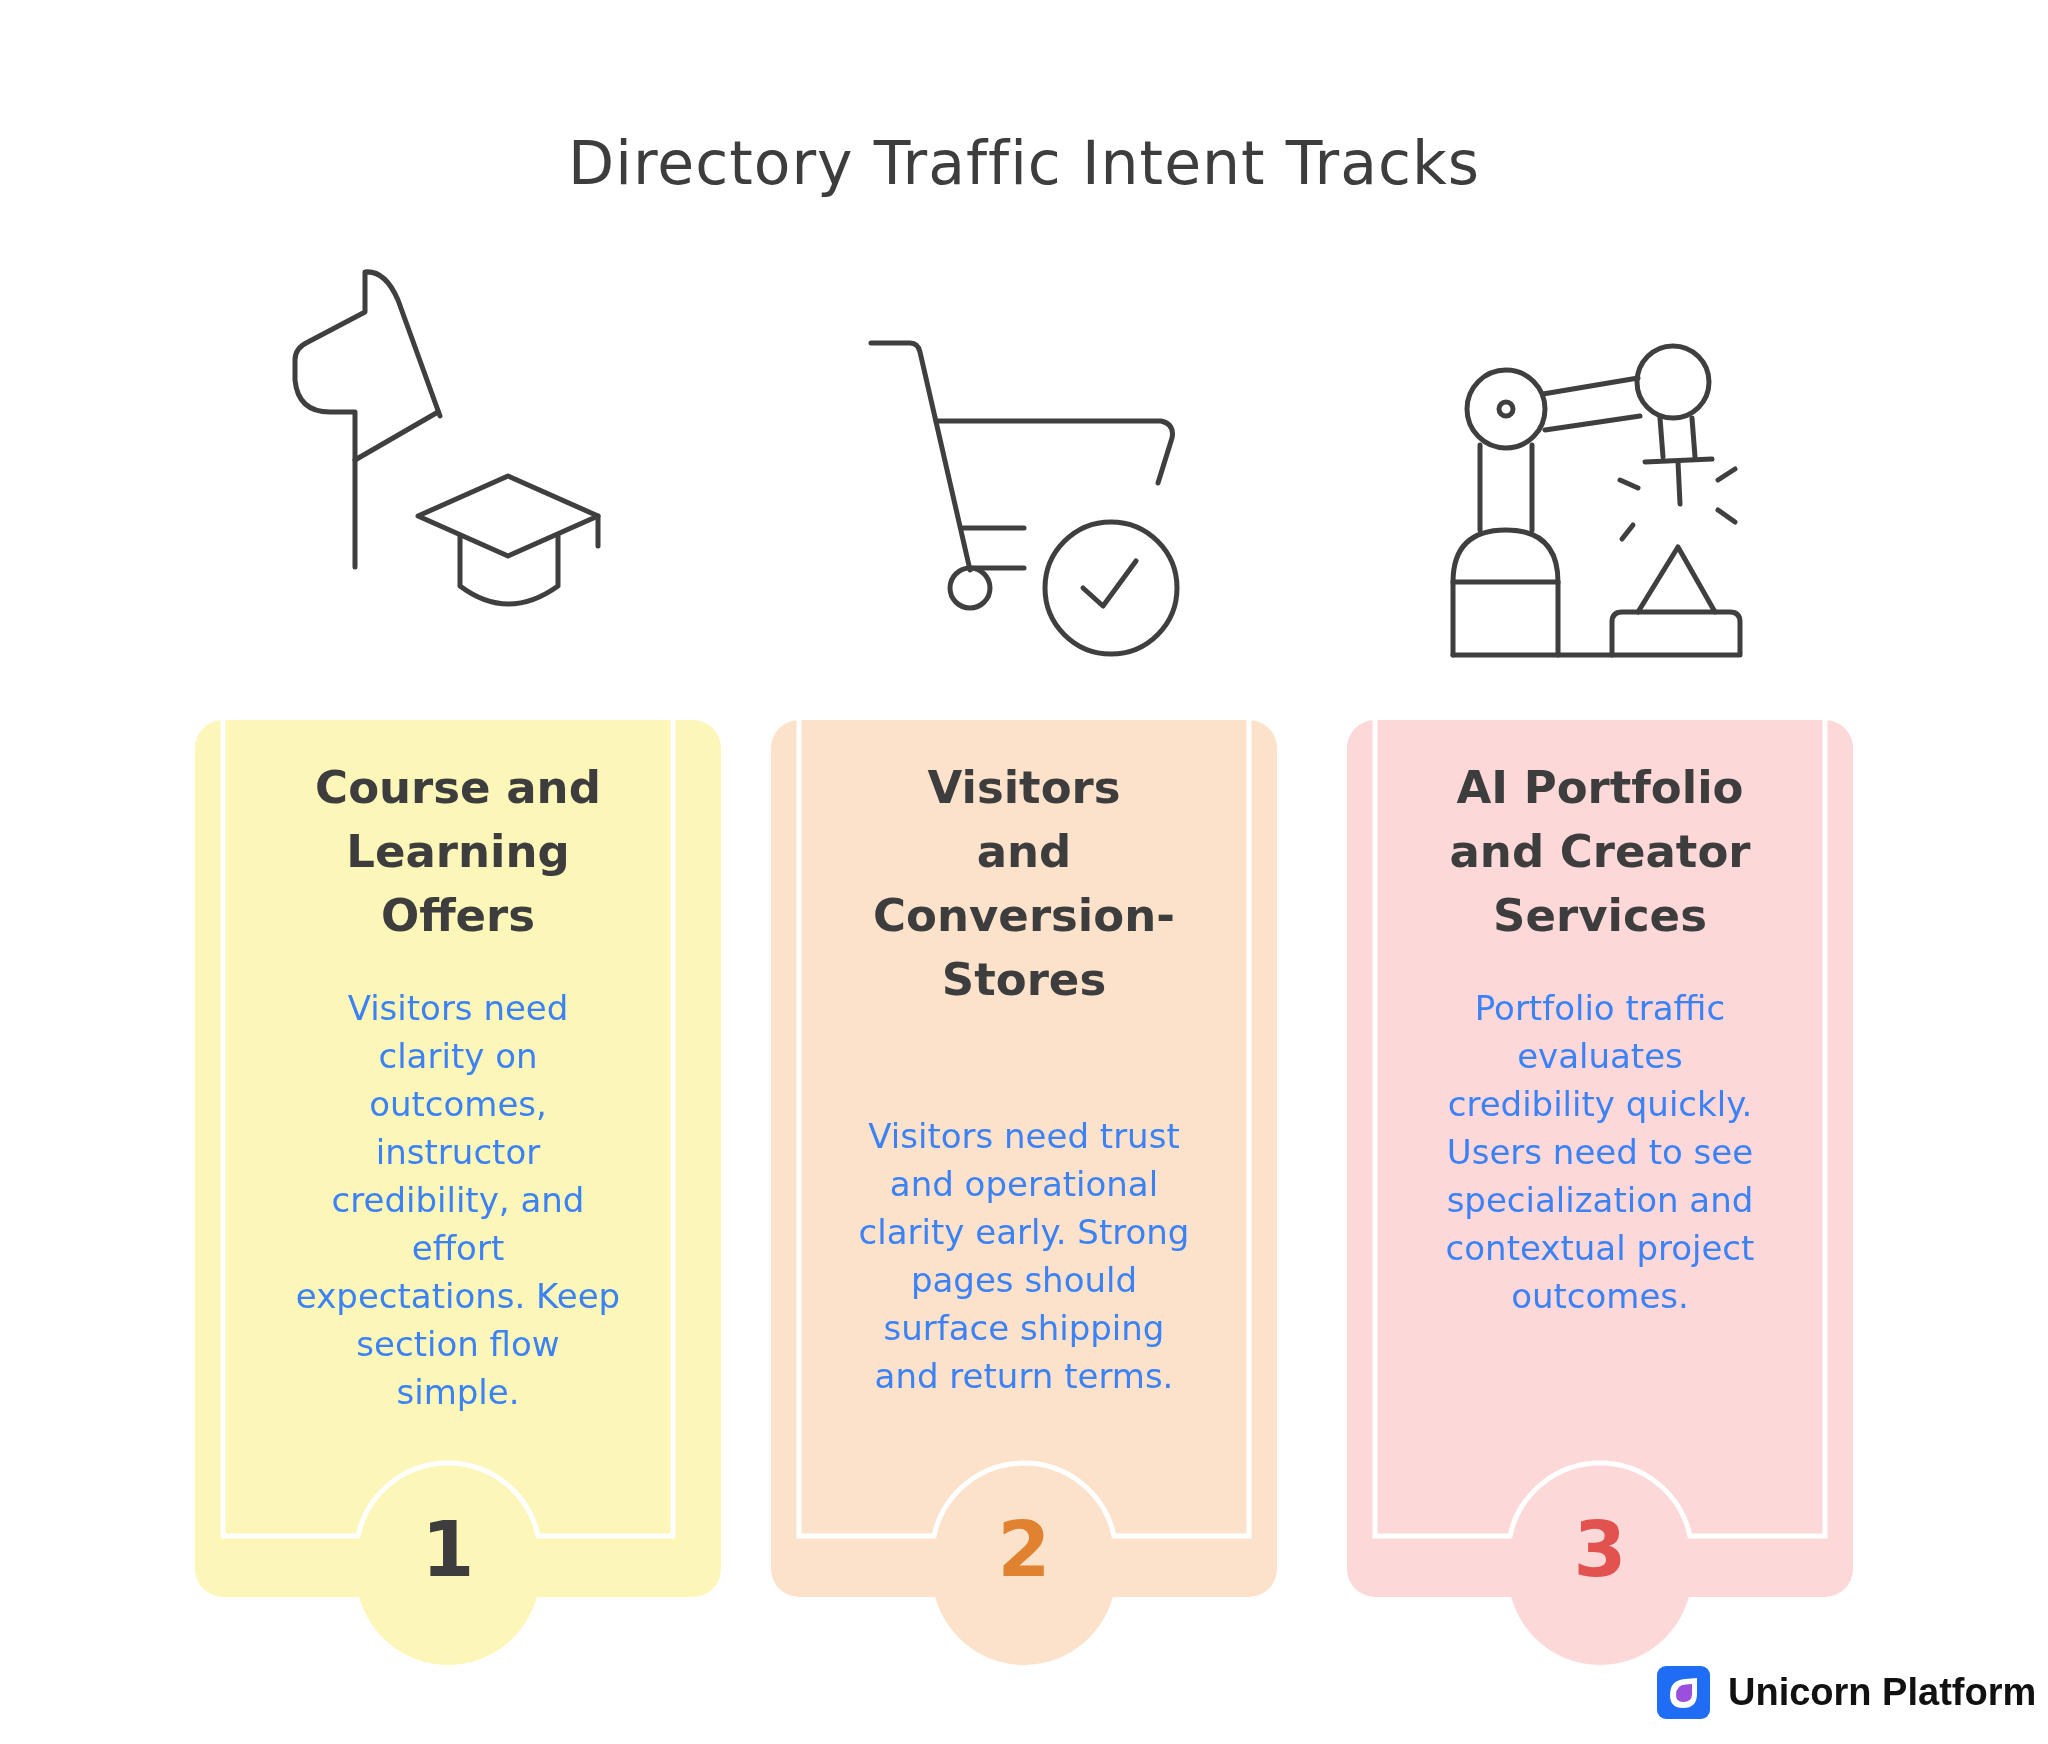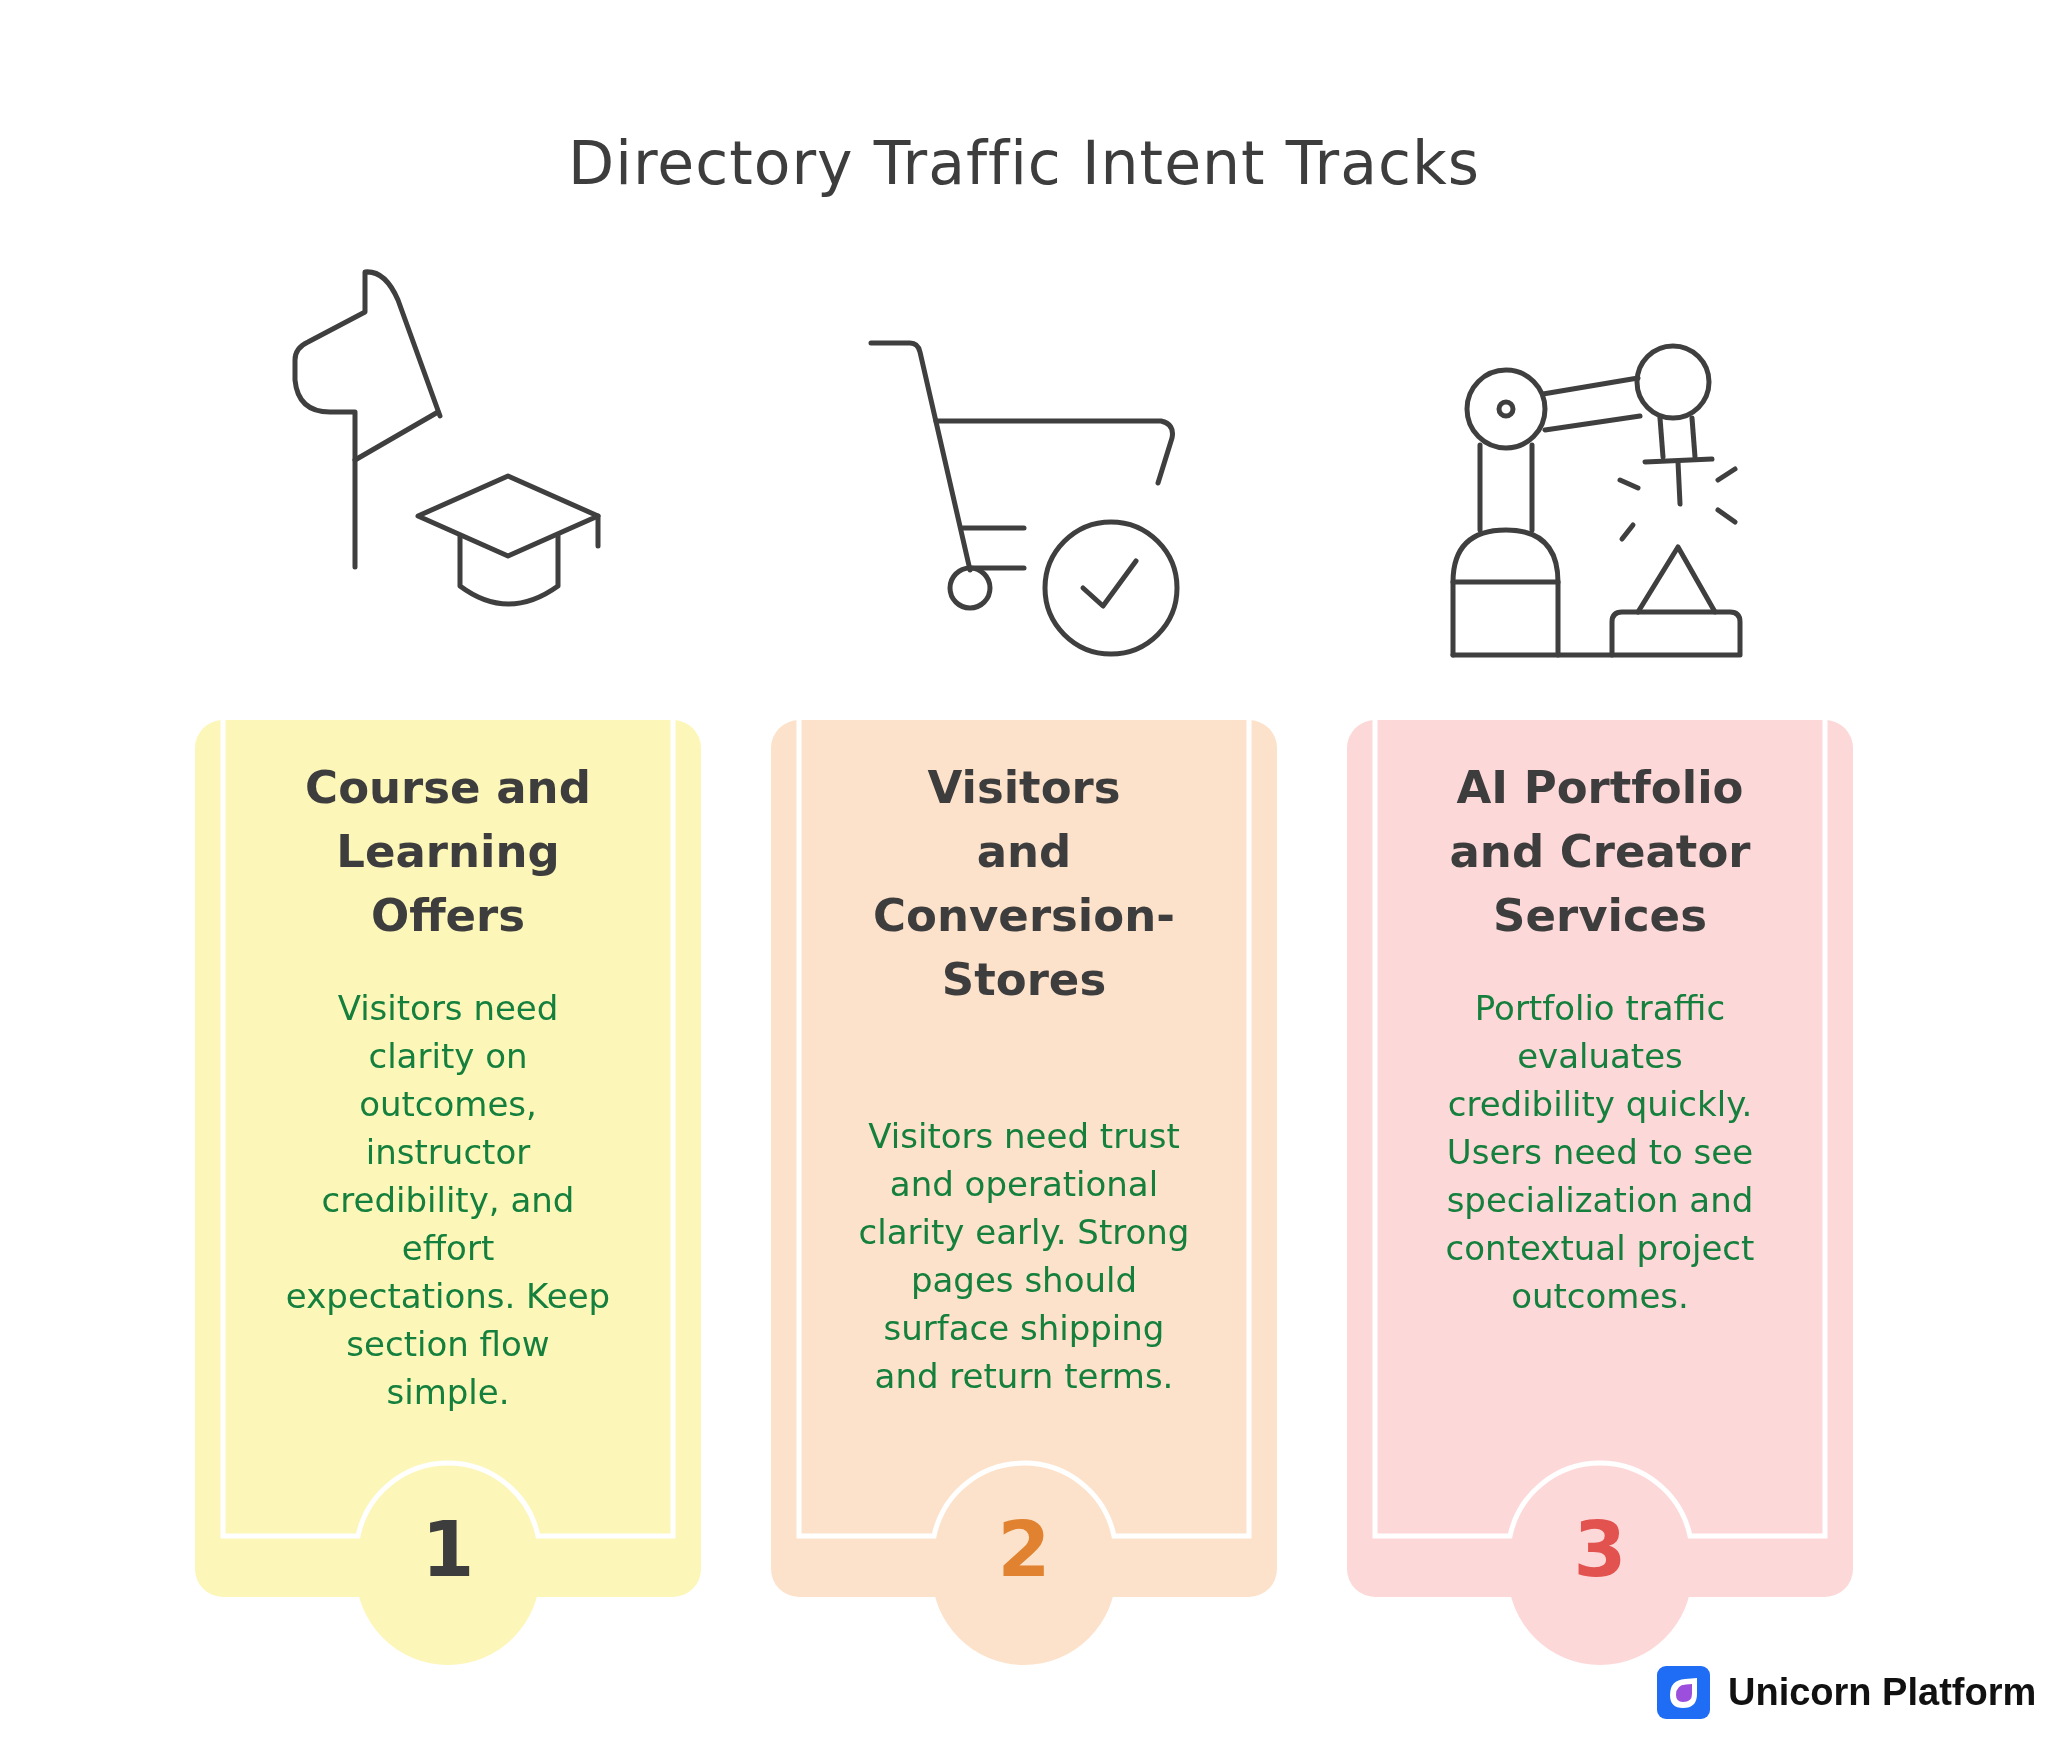--- a/index.html
+++ b/index.html
@@ -8,21 +8,21 @@
   .title { position:absolute; left:0; top:128px; width:2048px; text-align:center;
            font-family:"DejaVu Sans", sans-serif; font-weight:normal; font-size:60px; color:#3d3d3d; letter-spacing:1px; }
   .icon { position:absolute; }
   .icon svg { width:100%; height:100%; overflow:visible; }
   .card { position:absolute; top:720px; width:506px; height:877px; }
   .card-bg { position:absolute; inset:0; border-radius:28px; }
   .card-frame { position:absolute; left:0; top:0; width:506px; height:960px; }
   .card-title { position:absolute; left:40px; right:40px; top:36px; text-align:center;
                 font-weight:bold; font-size:45px; line-height:64px; color:#3d3d3d; }
   .card-body { position:absolute; left:36px; right:36px; text-align:center;
-               font-size:34px; line-height:48px; color:#15803d; }
+               font-size:34px; line-height:48px; color:#3b82f6; }
   .num-circle { position:absolute; width:184px; height:184px; border-radius:50%; left:161px; top:761px; }
   .num { position:absolute; left:161px; top:790px; width:184px; text-align:center;
          font-weight:bold; font-size:76px; line-height:80px; }
   .logo { position:absolute; left:1657px; top:1665px; height:54px; display:flex; align-items:center;justify-content:space-between; }
   .logo-mark { width:53px; height:53px; border-radius:9px; background:#1f6cf5; position:relative; }
   .logo-text { margin-left:18px; font-family:"Liberation Sans", sans-serif; font-weight:bold; font-size:38px; color:#111111; }
 </style>
 </head>
 <body>
 
@@ -68,21 +68,21 @@
     <path d="M228 120 L230 162"></path>
     <path d="M170 138 L188 146"></path>
     <path d="M285 127 L268 138"></path>
     <path d="M268 168 L285 180"></path>
     <path d="M183 183 L172 197"></path>
     <path d="M188 270 L228 205 L265 270"></path>
     <path d="M162 313 L162 280 Q162 270 172 270 L280 270 Q290 270 290 280 L290 313"></path>
   </svg>
 </div>
 
-<div class="card" style="left:195px;">
+<div class="card" style="left:195px;padding-left:20px;">
   <div class="card-bg" style="background:#fdf6b9;"></div>
   <svg class="card-frame" viewBox="0 0 506 960" fill="none" stroke="#ffffff" stroke-width="5">
     <path d="M28 0 L28 816 L163 816 A92 92 0 0 1 343 816 L478 816 L478 0"></path>
   </svg>
   <div class="num-circle" style="background:#fdf6b9;"></div>
   <div class="card-title">
     <div>Course and</div>
       <div>Learning</div>
       <div>Offers</div>
   </div>

